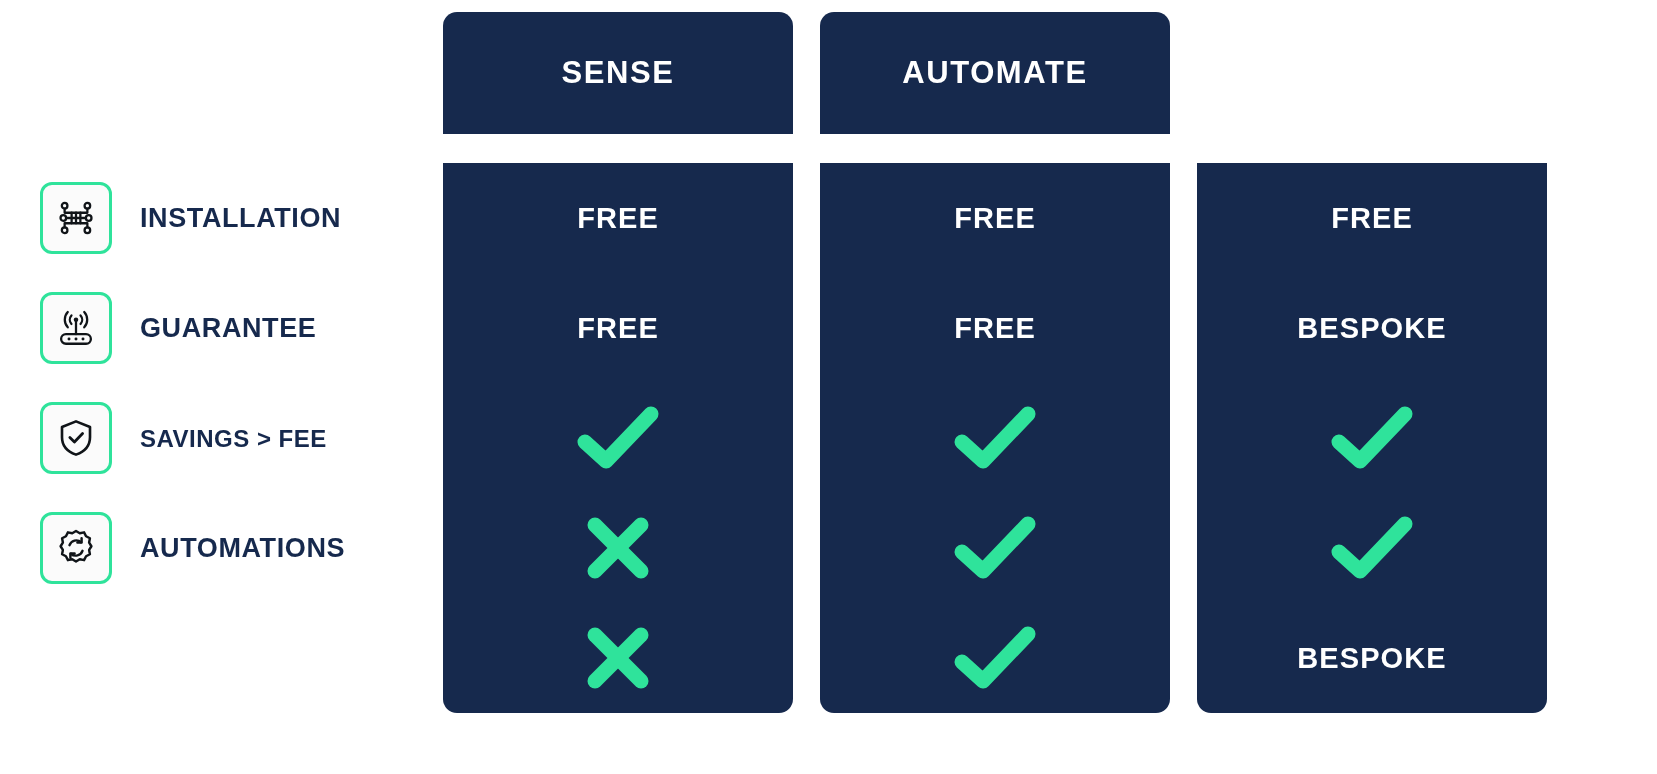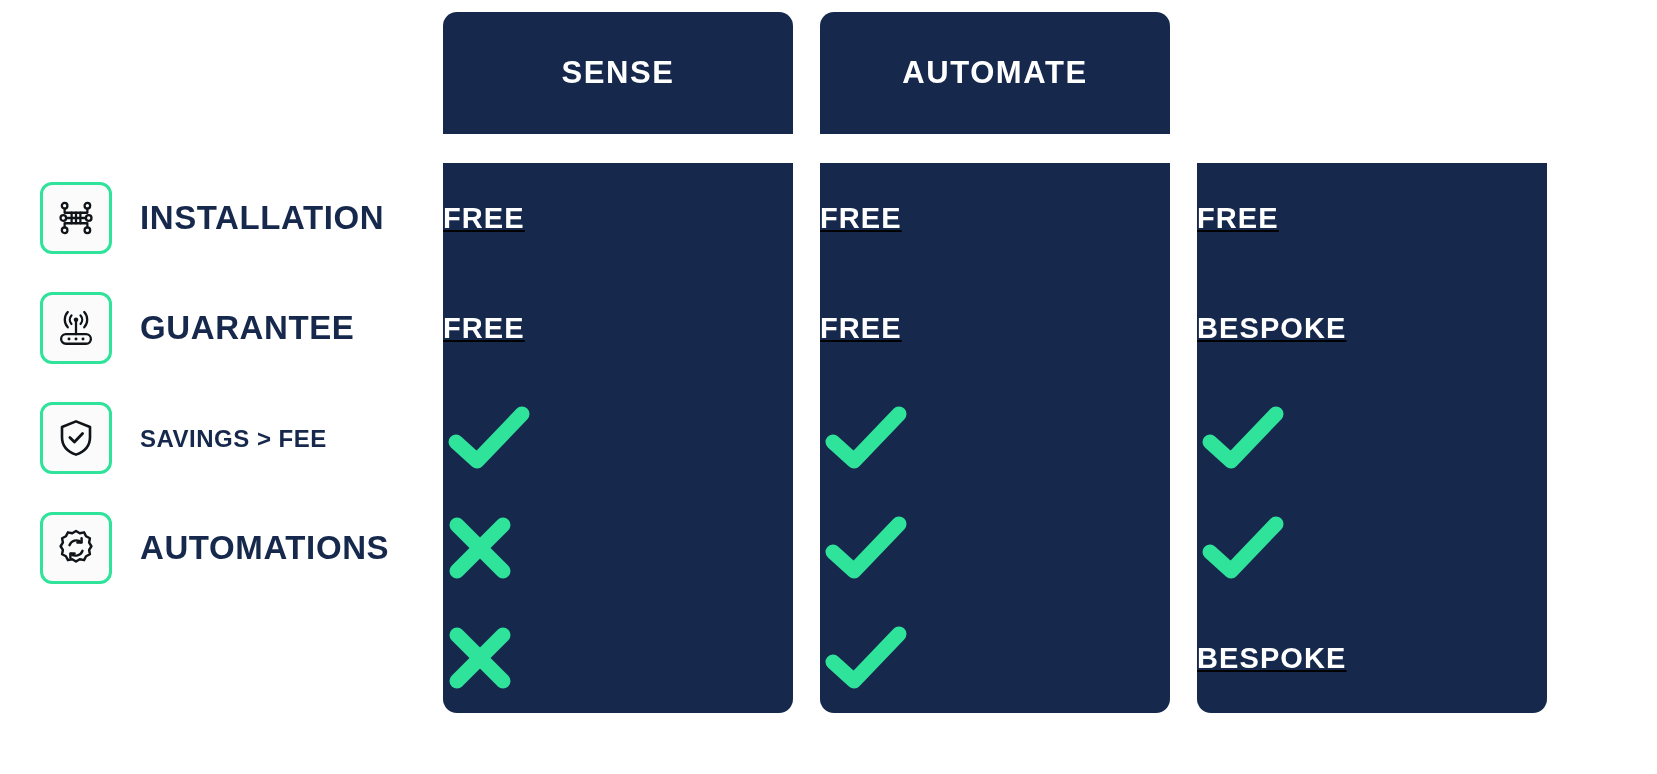--- a/index.html
+++ b/index.html
@@ -45,22 +45,21 @@
   }
   .col-sense     { left: 443px; }
   .col-automate  { left: 820px; }
   .col-enterprise{ left: 1197px; }
 
   
   .cell {
     flex: 0 0 110px;
     display: flex;
     align-items: center;
-    justify-content: flex-start;
-    text-decoration: underline;
+    justify-content: center;
   }
   .cell-text {
     color: #ffffff;
     font-size: 29px;
     font-weight: 700;
     letter-spacing: 1.1px;
   }
   .mark { display: block; }
 
   
@@ -89,21 +88,21 @@
     justify-content: center;
   }
   .feature-text {
     margin-left: 28px;
     display: flex;
     flex-direction: column;
     justify-content: center;
   }
   .feature-title {
     color: #16294d;
-    font-size: 33px;
+    font-size: 27px;
     font-weight: 700;
     letter-spacing: 0.6px;
     line-height: 1.12;
   }
   .feature-sub {
     color: #16294d;
     font-size: 24px;
     font-weight: 700;
     letter-spacing: 0.5px;
     line-height: 1.3;

